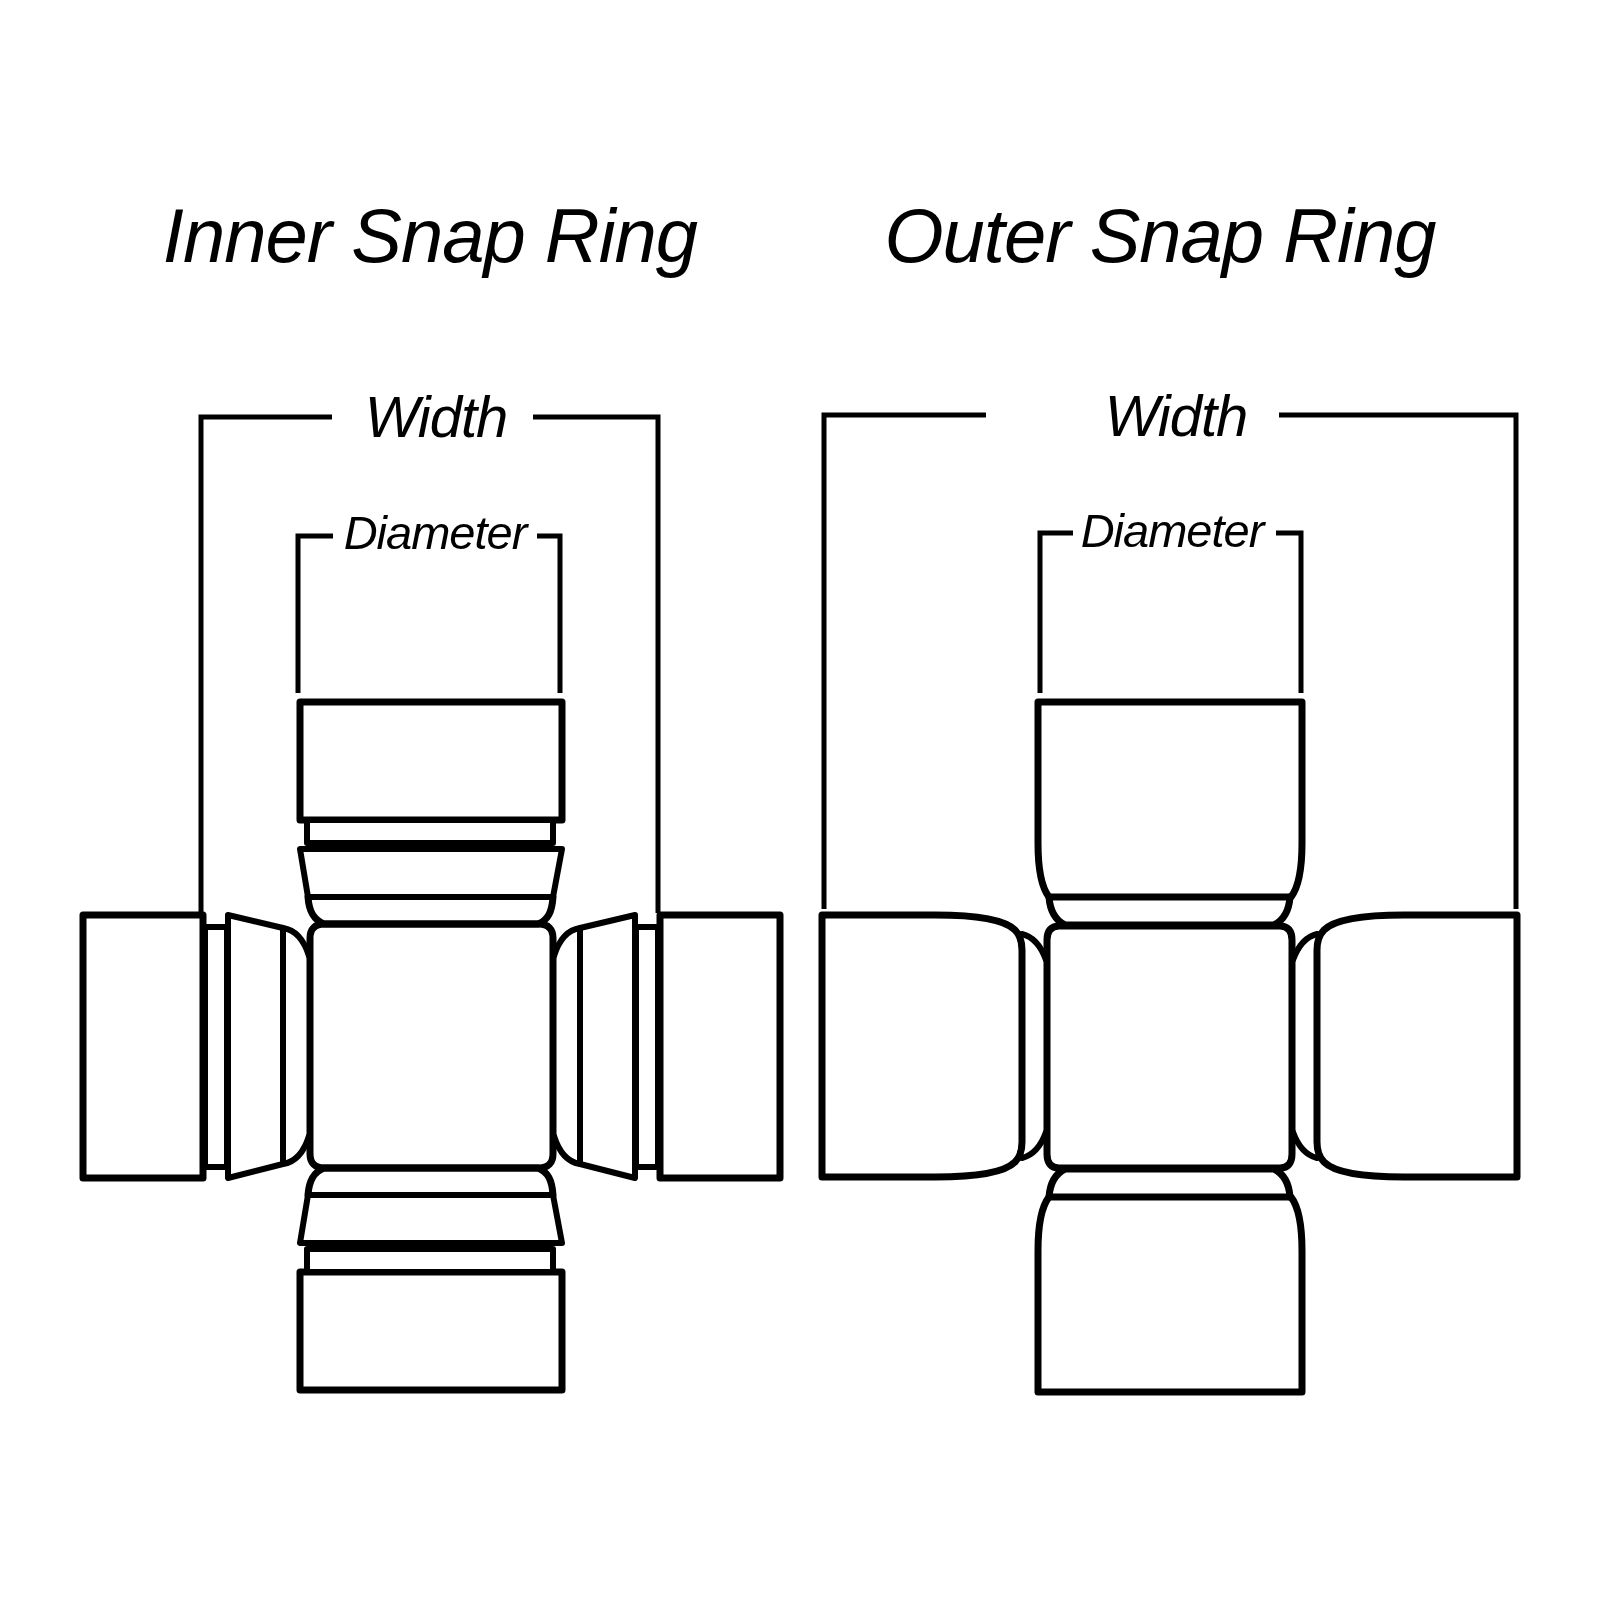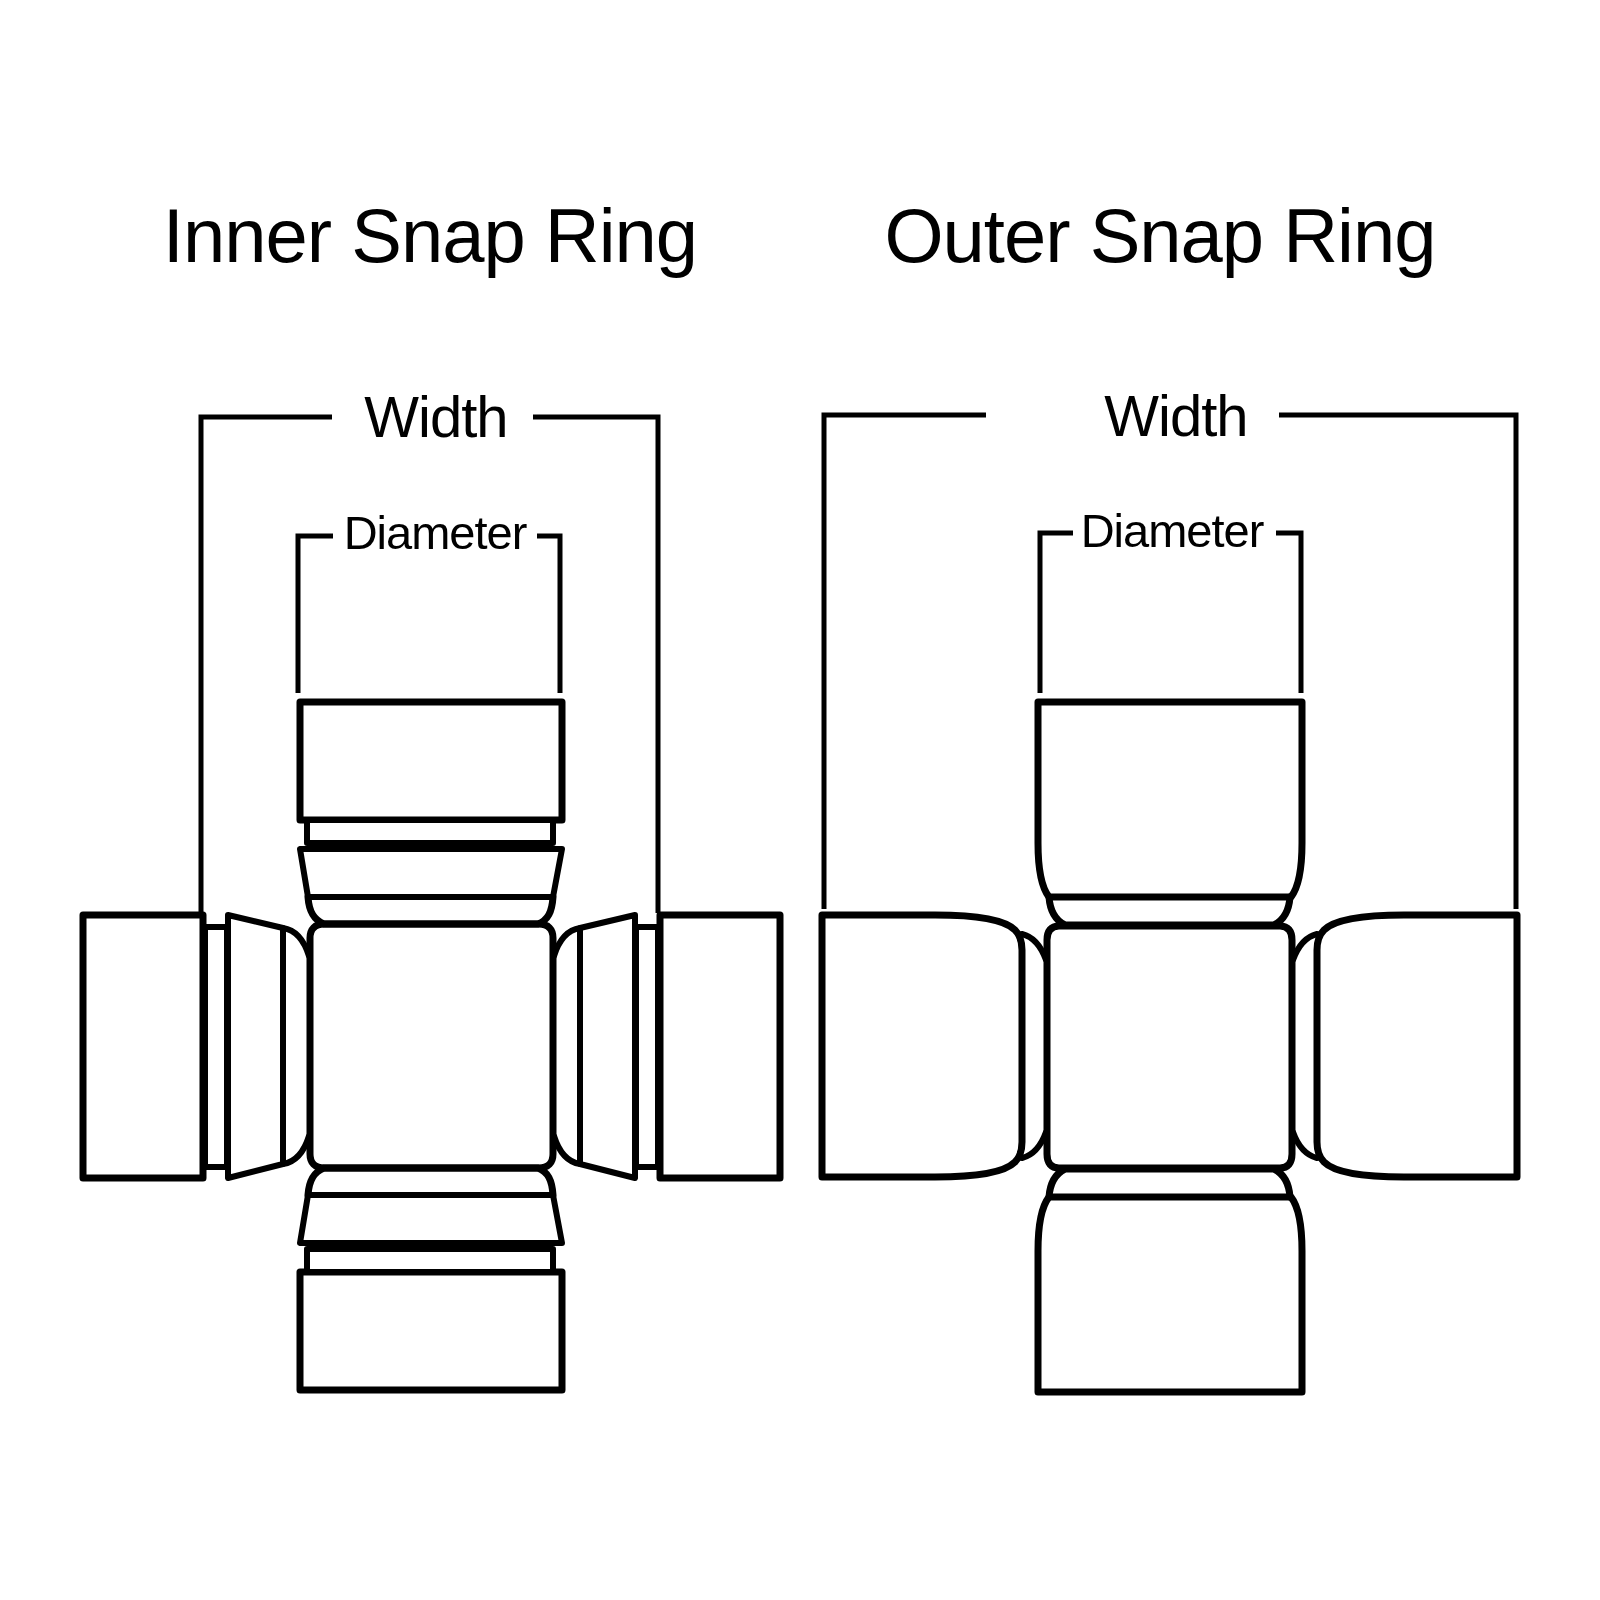--- a/index.html
+++ b/index.html
@@ -10,20 +10,21 @@
     margin:0;
     padding:0;
     background:var(--bg-color);
   }
   .stage{
     position:relative;
     width:1600px;
     height:1396px;
     background:var(--bg-color);
     overflow:hidden;
+    font-style:italic;
   }
   svg.figure{
     display:block;
     width:1600px;
     height:1600px;
     color:var(--line-color);
   }
   .part{
     fill:#ffffff;
     stroke:currentColor;

